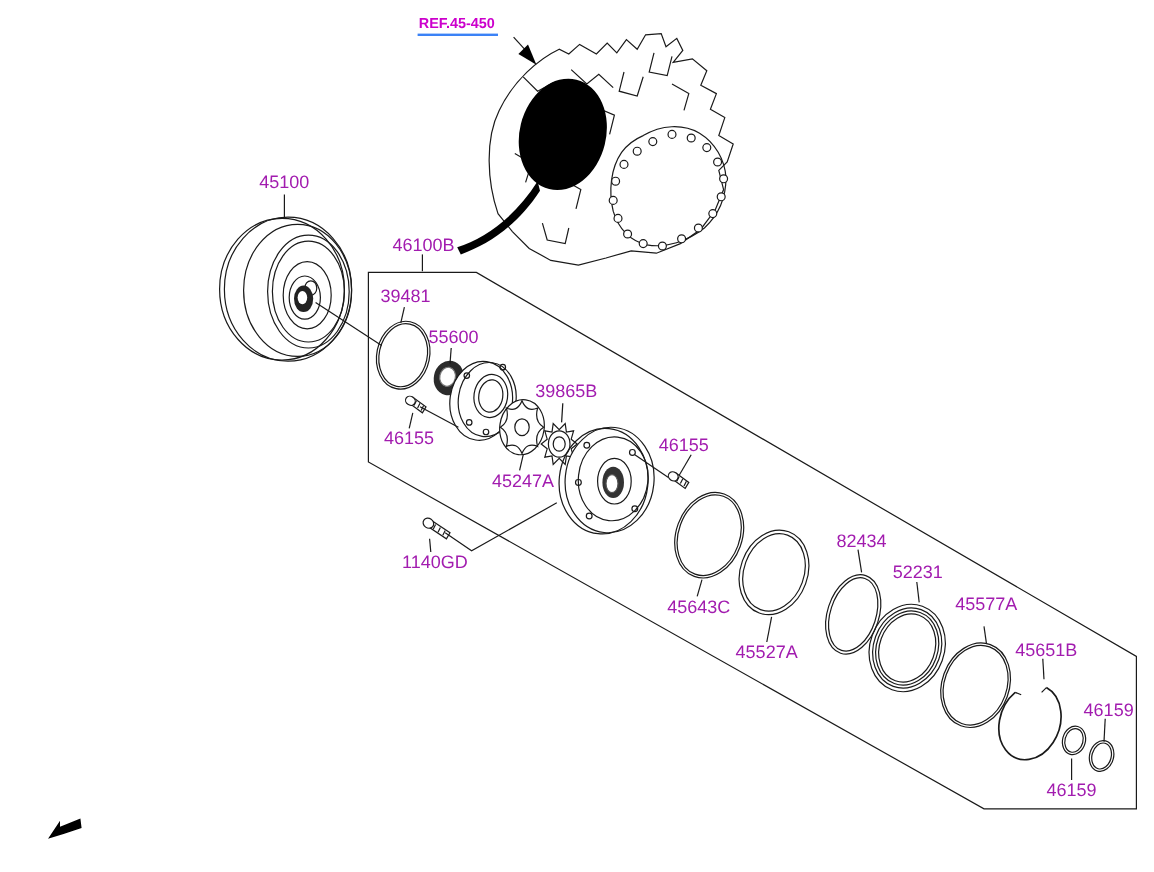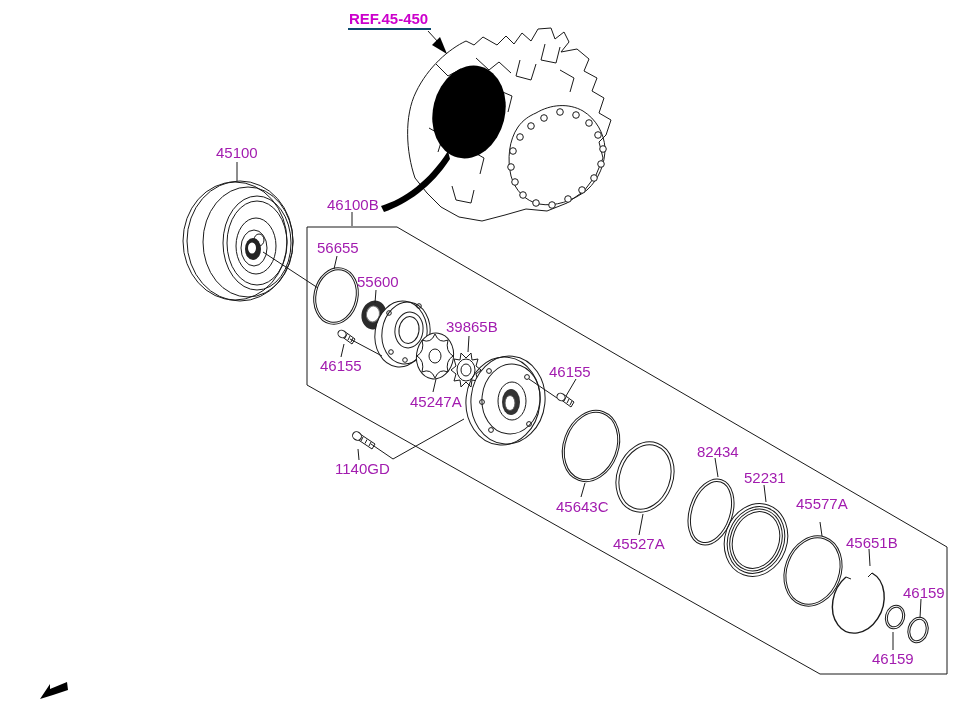--- a/index.html
+++ b/index.html
@@ -1,22 +1,22 @@
 <!DOCTYPE html>
 <html><head>
 <meta charset="utf-8">
 <style>
   html,body{margin:0;padding:0;background:#fff;}
   .stage{position:relative;width:962px;height:727px;background:#ffffff;overflow:hidden;
          font-family:"Liberation Sans",sans-serif;}
   .stage svg{position:absolute;left:0;top:0;}
   .plabel{position:absolute;font-size:15px;line-height:15px;color:#a21caf;
           white-space:nowrap;cursor:pointer;}
-  .ref-label{position:absolute;font-size:15px;line-height:16px;font-weight:bold;color:#cc00cc;
-             border-bottom:2px solid #0c4a6e;padding:0 3px 1px 1px;cursor:pointer;white-space:nowrap;}
+  .ref-label{position:absolute;font-size:12px;line-height:16px;font-weight:bold;color:#cc00cc;
+             border-bottom:2px solid #3b82f6;padding:0 3px 1px 1px;cursor:pointer;white-space:nowrap;}
   .fr-label{position:absolute;font-size:17px;font-weight:bold;color:#000;letter-spacing:1px;margin-top:39px;}
 </style>
 </head>
 <body>
 
 <div class="stage">
 
 <svg width="962" height="727" viewBox="0 0 962 727">
   <g stroke="#1a1a1a" fill="none" stroke-width="1">
 
@@ -205,21 +205,21 @@
     <g>
       <polygon points="40,699 50,684 50,689 67,682 68,690 53,695" fill="#000" stroke="none"></polygon>
     </g>
   </g>
 </svg>
 
 <div class="ref-label" style="left:348px;top:11px">REF.45-450</div>
 
 <div class="plabel" style="left:216px;top:145px">45100</div>
 <div class="plabel" style="left:327px;top:197px">46100B</div>
-<div class="plabel" style="left:317px;top:240px">56655</div>
+<div class="plabel" style="left:317px;top:240px">39481</div>
 <div class="plabel" style="left:357px;top:274px">55600</div>
 <div class="plabel" style="left:320px;top:358px">46155</div>
 <div class="plabel" style="left:446px;top:319px">39865B</div>
 <div class="plabel" style="left:410px;top:394px">45247A</div>
 <div class="plabel" style="left:549px;top:364px">46155</div>
 <div class="plabel" style="left:335px;top:461px">1140GD</div>
 <div class="plabel" style="left:556px;top:499px">45643C</div>
 <div class="plabel" style="left:613px;top:536px">45527A</div>
 <div class="plabel" style="left:697px;top:444px">82434</div>
 <div class="plabel" style="left:744px;top:470px">52231</div>

